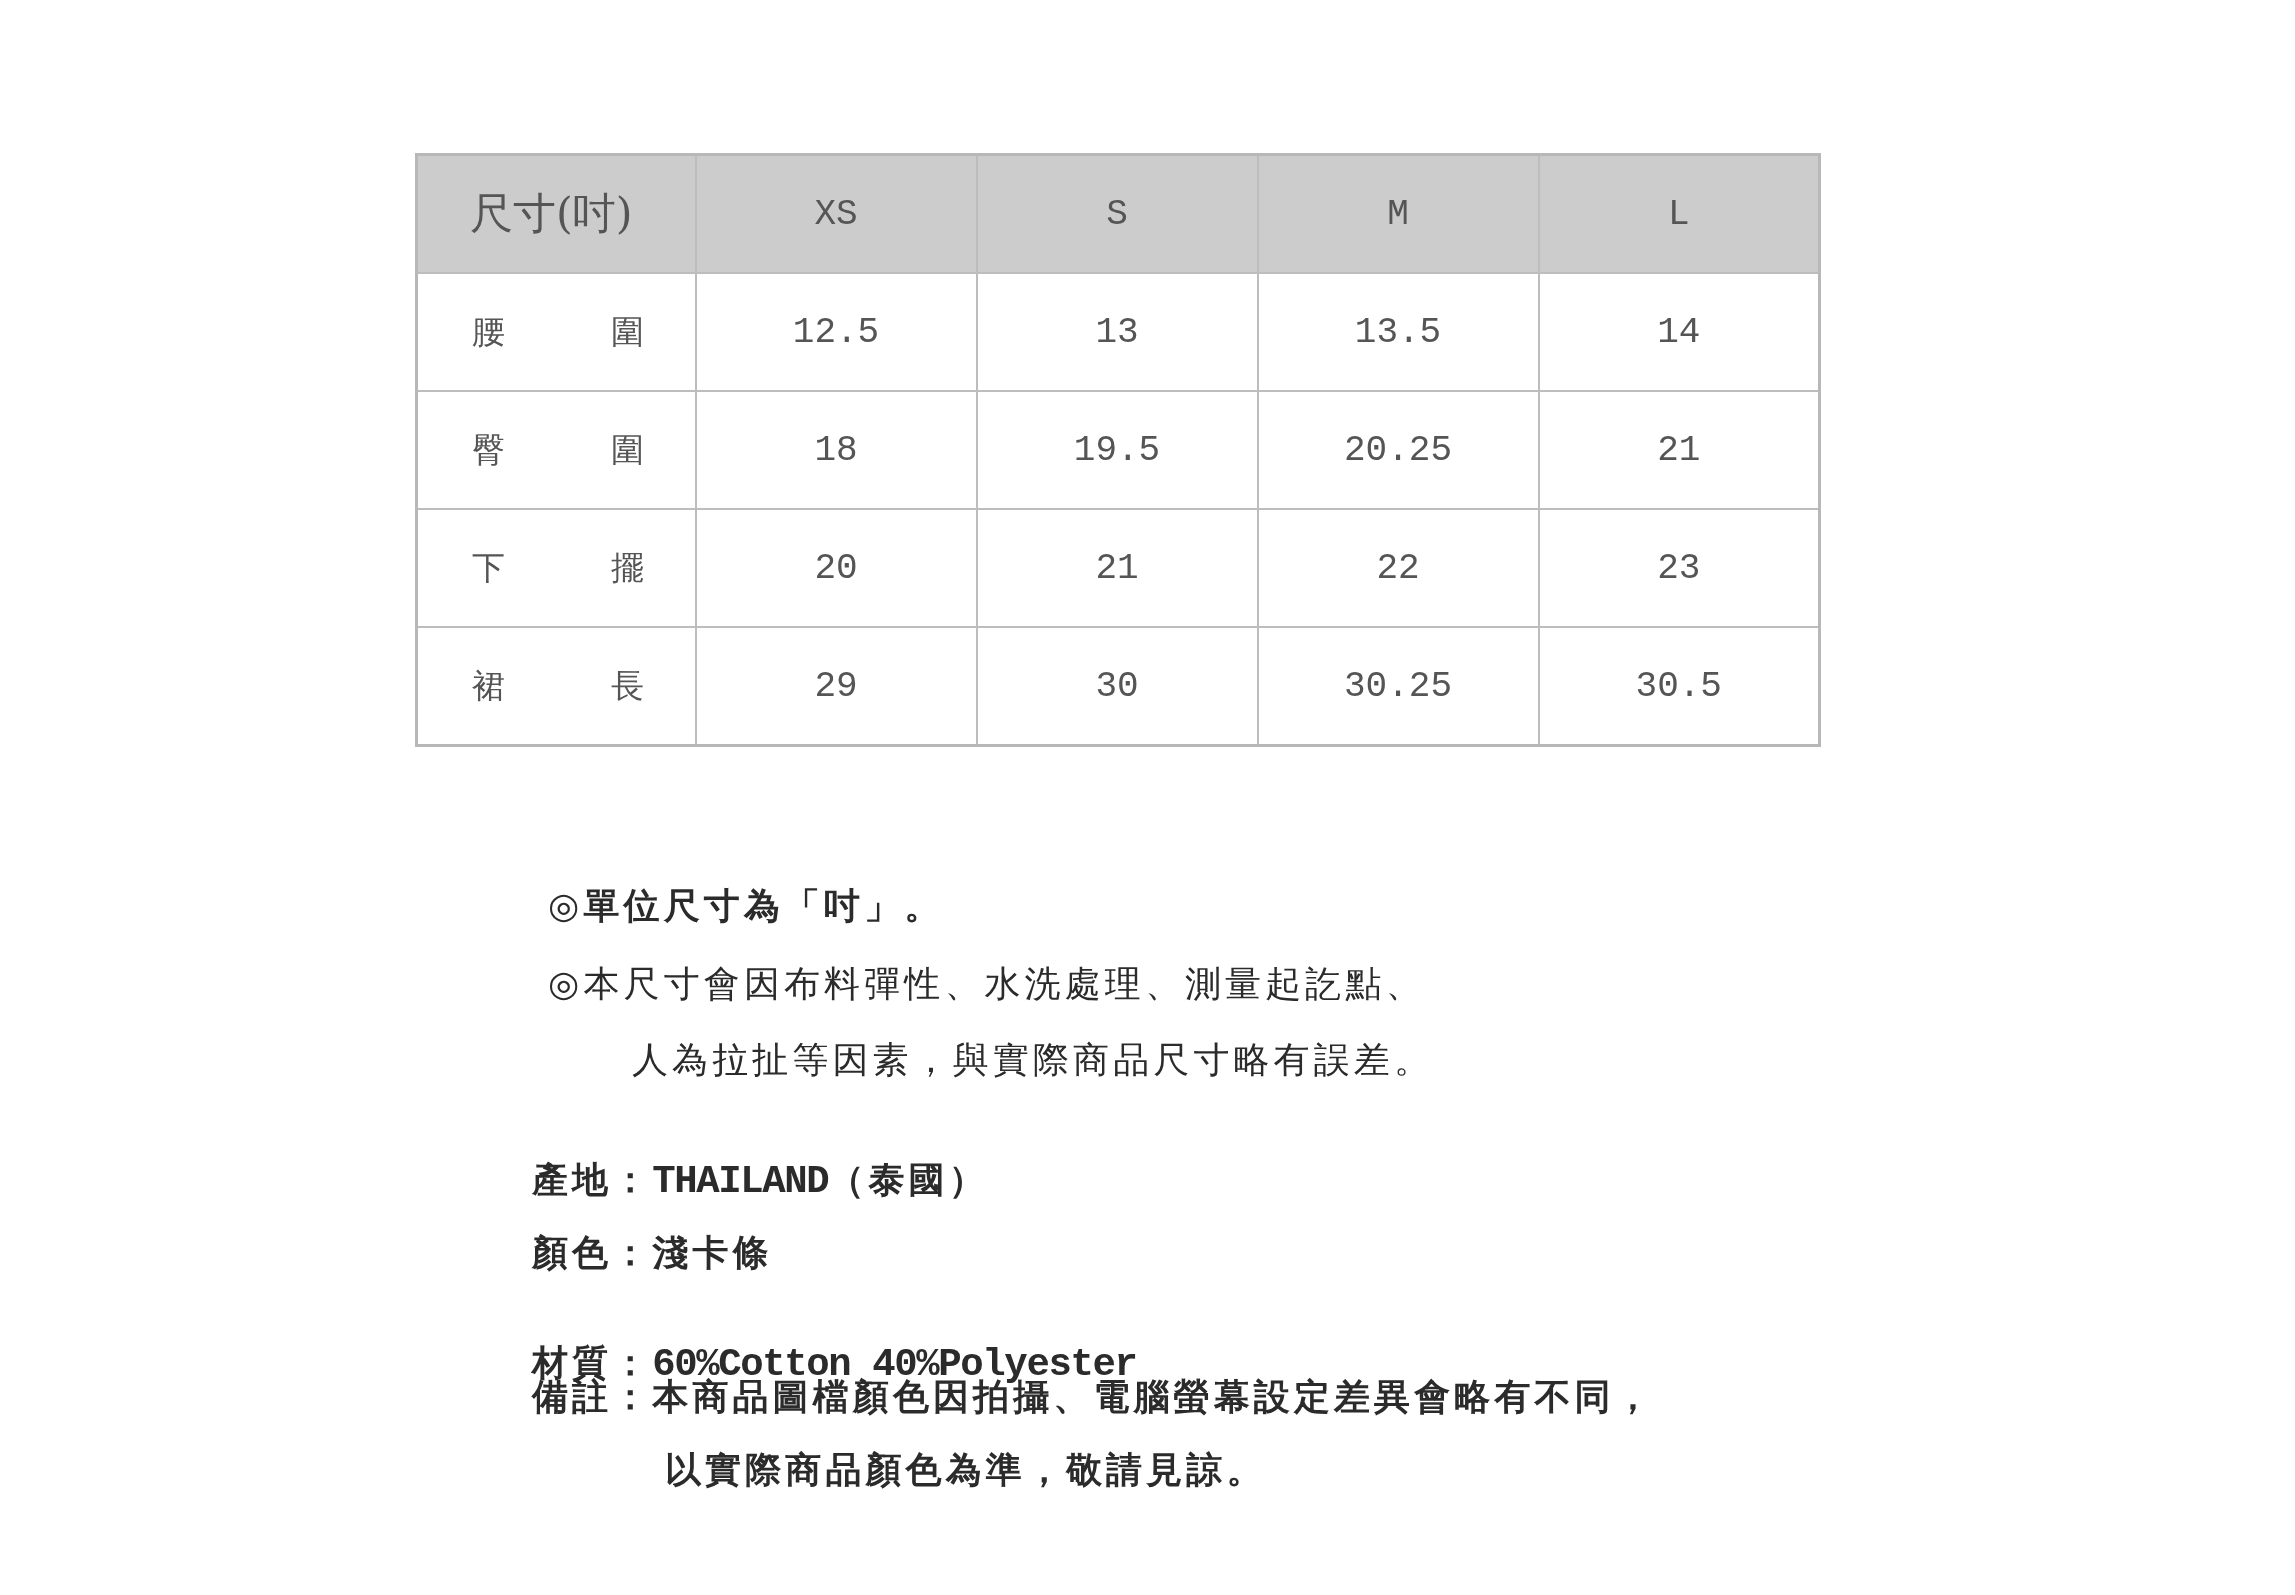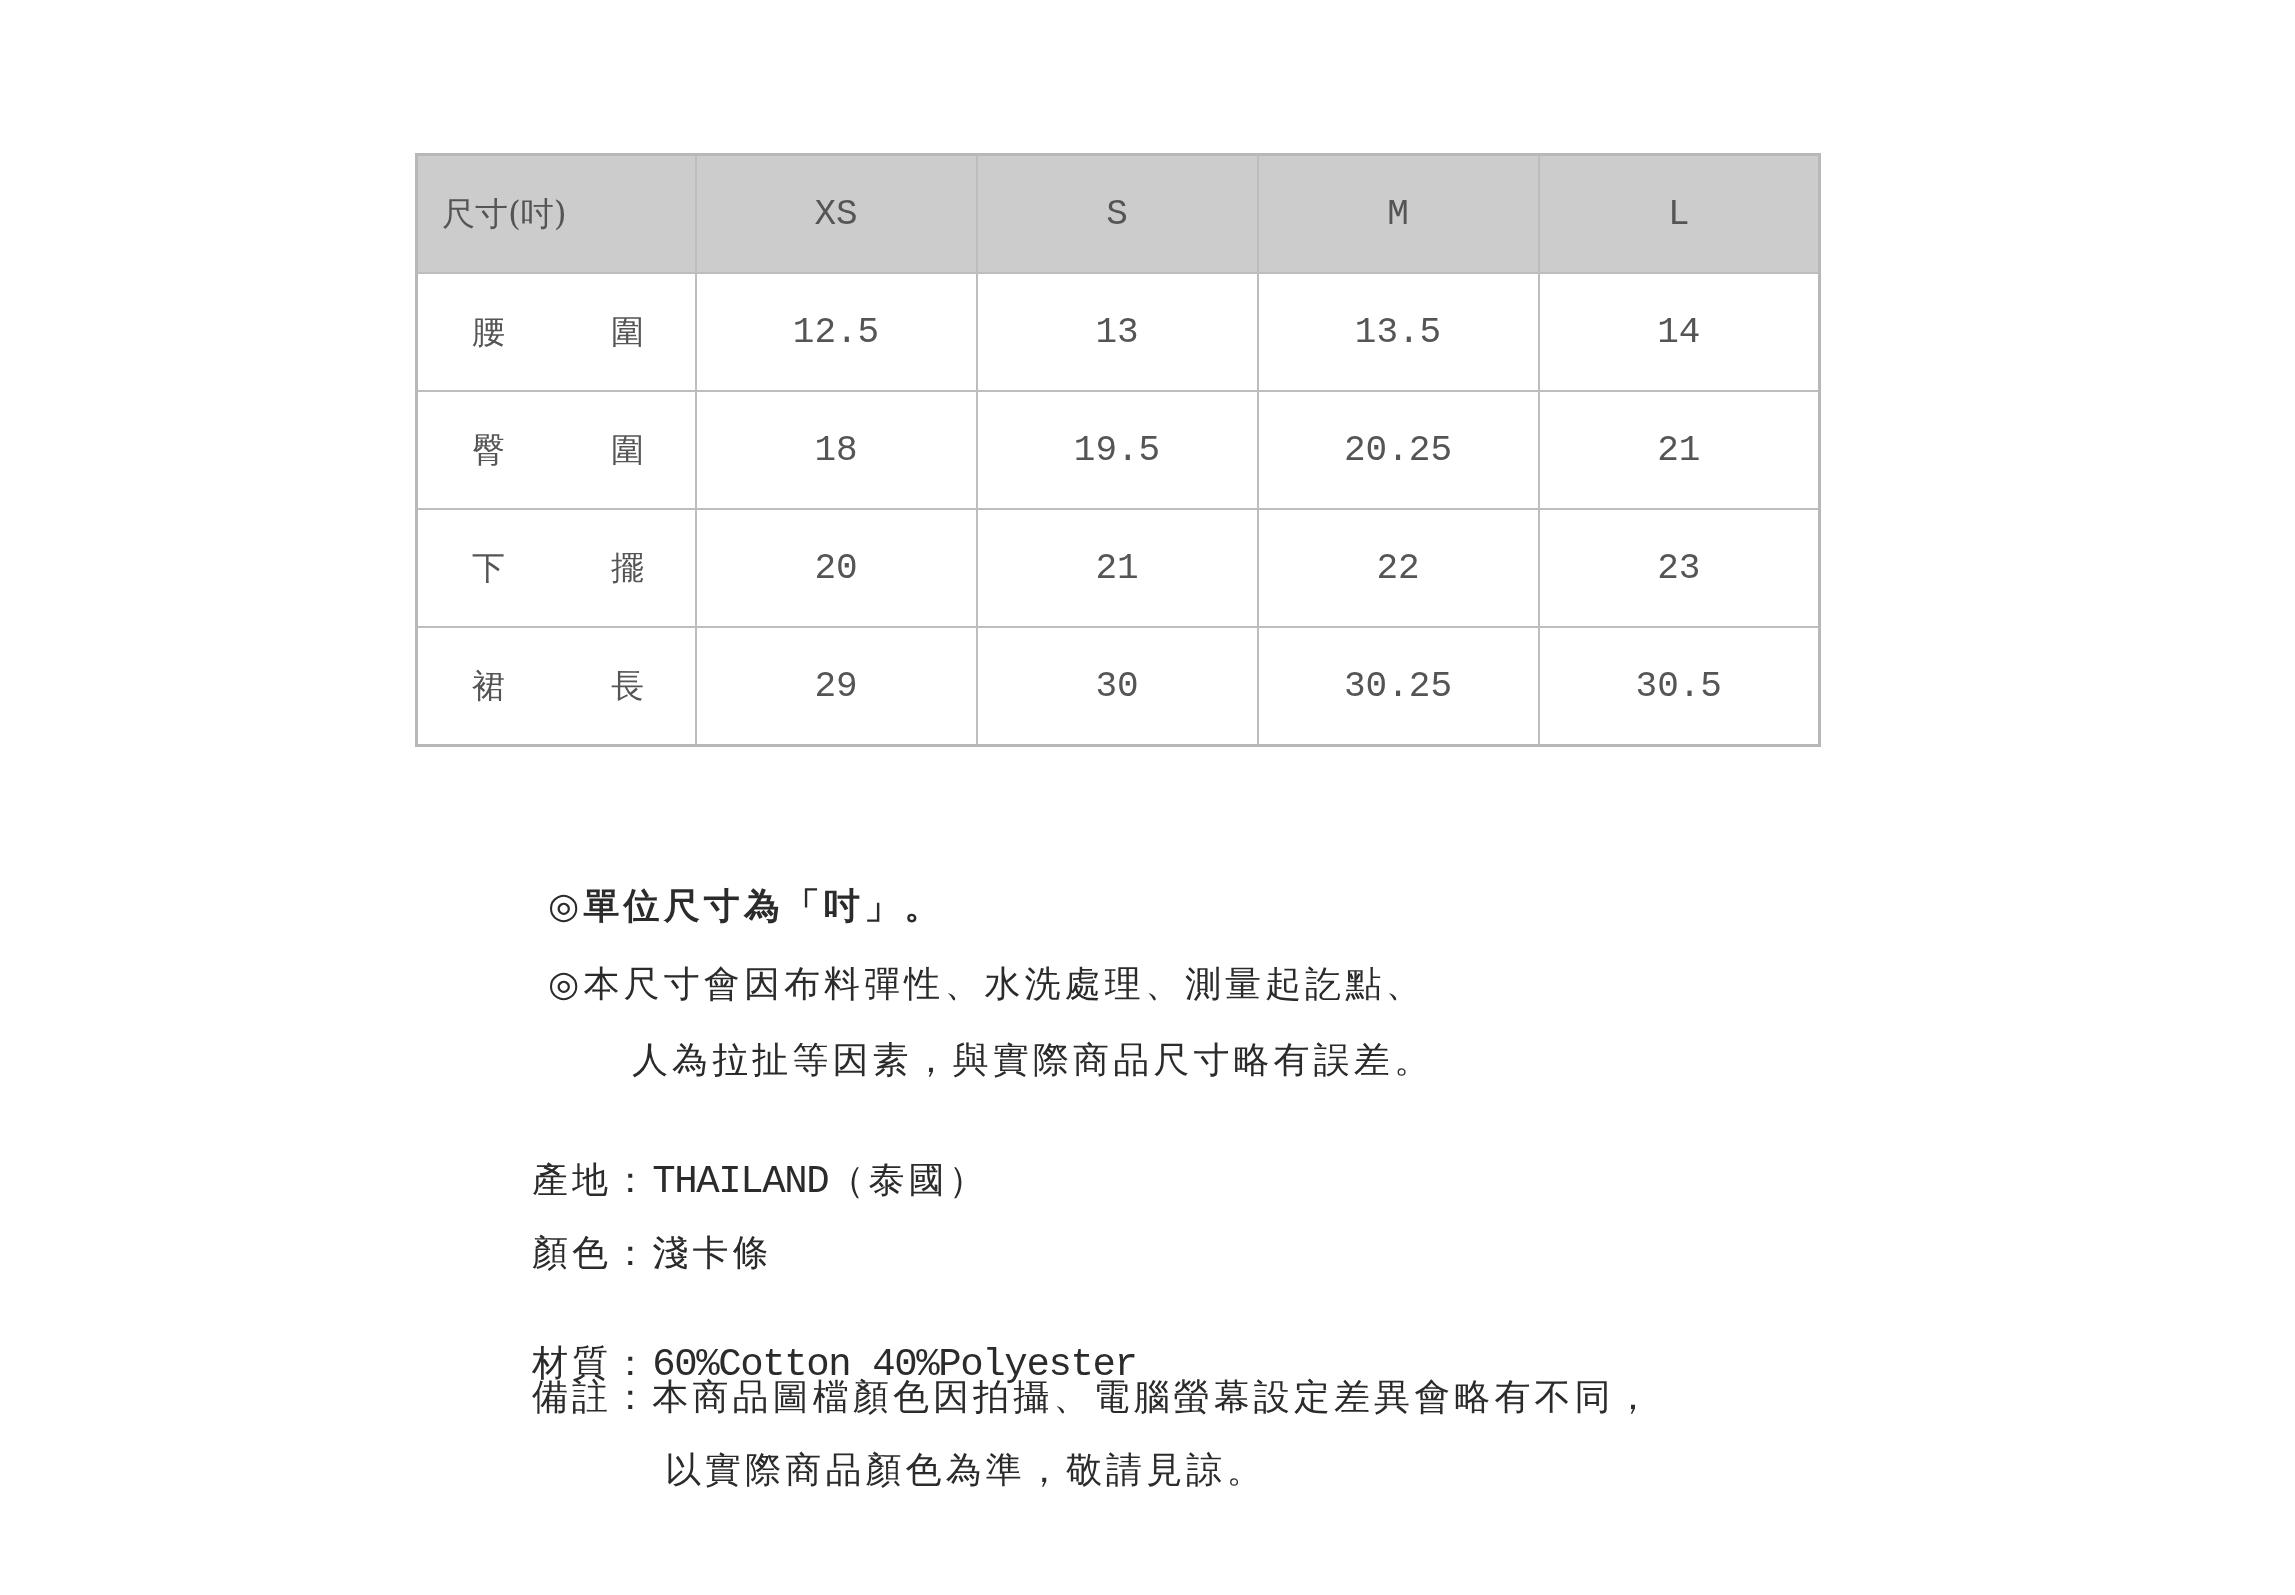--- a/index.html
+++ b/index.html
@@ -24,26 +24,26 @@
   .size-table col.c0 { width: 279px; }
   .size-table col.cn { width: 281px; }
   .size-table .rowlabel {
     font-family: "DejaVu Serif", serif; font-size: 33px; text-align: left;
   }
   .rowlabel .lab {
     display: flex; justify-content: space-between;
     width: 172px; margin-left: 54px;
   }
   .size-table th.corner {
-    font-family: "DejaVu Serif", serif; font-size: 33px; text-align: left; padding-left: 24px;
+    font-family: "DejaVu Serif", serif; font-size: 43px; text-align: left; padding-left: 52px;
   }
   .notes { position: absolute; left: 548px; top: 882px; color: #2b2b2b; font-size: 36px; letter-spacing: 4.1px; }
   .notes .line { position: absolute; white-space: nowrap; }
   .specs { position: absolute; left: 532px; top: 0; color: #2b2b2b; font-size: 36px; letter-spacing: 4.1px; }
-  .specs .line { position: absolute; white-space: nowrap; }
+  .specs .line { position: absolute; white-space: nowrap; font-weight: bold; }
   .specs .label { display: inline-block; }
   .specs .val-latin { font-family: "Liberation Mono", "DejaVu Sans Mono", monospace; letter-spacing: -1.4px; font-size: 39px; }
 </style>
 </head>
 <body>
 
 <table class="size-table">
   <colgroup>
     <col class="c0">
       <col class="cn">

